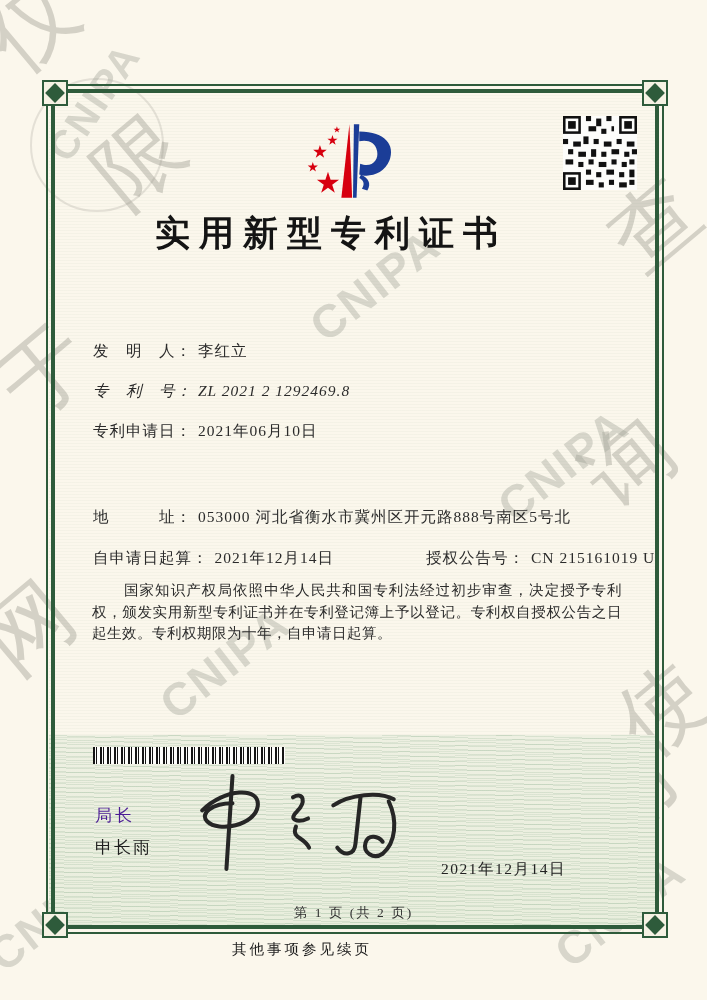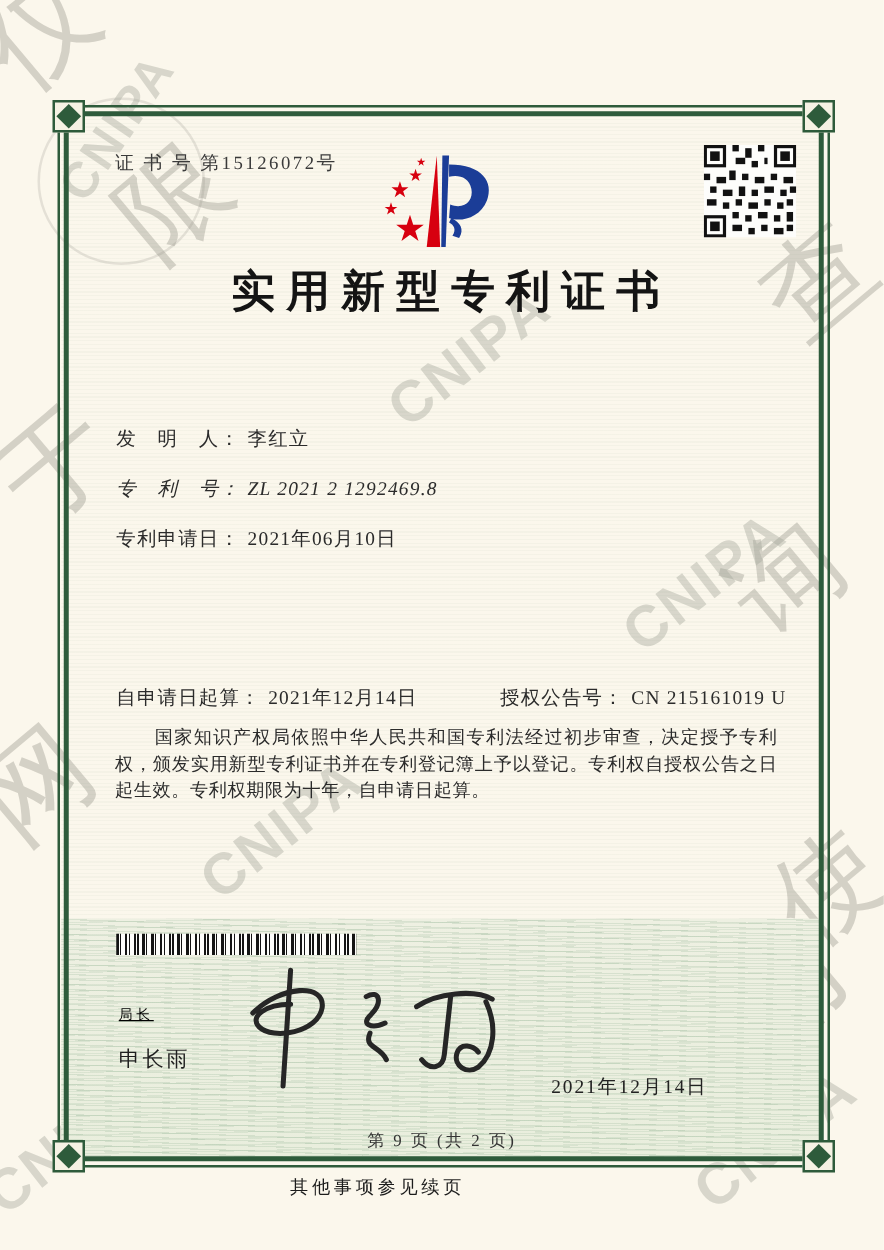--- a/index.html
+++ b/index.html
@@ -59,41 +59,40 @@
   }
   
   .cert-no{
     position:absolute; left:92px; top:121px; font-size:15px; color:#3a3a3a;
     letter-spacing:2px; white-space:nowrap;
   }
   .title{
     position:absolute; left:0; top:210px; width:662px; text-align:center;
     font-size:35px; font-weight:bold; color:#141414; letter-spacing:9px;
     white-space:nowrap;
-    padding-left:30px;
   }
   .field-row{
     position:absolute; left:93px; font-size:15.5px; color:#2b2b2b;
     letter-spacing:1px; white-space:nowrap;
   }
   .field-row .fv{margin-left:6px;}
-  .grant-no-pair{margin-left:66px;}
+  .grant-no-pair{margin-left:92px;}
   .body-text{
     position:absolute; left:92px; top:580px; width:530px;
     font-size:14.5px; line-height:21.5px; color:#2b2b2b; letter-spacing:0.5px;
     text-align:justify;
   }
   .body-text p{margin:0 0 5px 0; text-indent:2.2em;}
   .barcode{
     position:absolute; left:93px; top:747px; width:192px; height:17px;
     background:repeating-linear-gradient(90deg,
       #141414 0 2px, #fdfdfb 2px 3px, #141414 3px 4px, #fdfdfb 4px 7px,
       #141414 7px 9px, #fdfdfb 9px 10px, #141414 10px 11px, #fdfdfb 11px 14px);
   }
-  .director-title{position:absolute; left:95px; top:804px; font-size:11px; color:#000000; letter-spacing:3px;text-decoration:underline;}
+  .director-title{position:absolute; left:95px; top:804px; font-size:17px; color:#4c1d95; letter-spacing:3px;}
   .director-name{position:absolute; left:95px; top:836px; font-size:17px; color:#1f1f1f; letter-spacing:2px;}
   .sign-date{position:absolute; left:441px; top:859px; font-size:15.5px; color:#222; letter-spacing:1.5px;}
   .page-indicator{
     position:absolute; left:0; top:904px; width:707px; text-align:center;
     font-size:13.5px; color:#333; letter-spacing:2px;
   }
   .footer-note{
     position:absolute; left:0; top:940px; width:604px; text-align:center;
     font-size:14.5px; color:#1c1c1c; letter-spacing:3px;
   }
@@ -127,21 +126,20 @@
   <div class="inner-tint"></div>
   <div class="green-band"></div>
 
   <div class="cert">
     <div class="corner c-tl"></div>
     <div class="corner c-tr"></div>
     <div class="corner c-bl"></div>
     <div class="corner c-br"></div>
   </div>
 
-  <div class="cert-no">证 书 号 第15126072号</div>
 
   <svg class="logo" width="134" height="94" viewBox="0 0 150 90">
     <defs>
       <path id="star" d="M0,-1 L0.2245,-0.309 L0.9511,-0.309 L0.3633,0.118 L0.5878,0.809 L0,0.382 L-0.5878,0.809 L-0.3633,0.118 L-0.9511,-0.309 L-0.2245,-0.309 Z" fill="#d7000f"></path>
     </defs>
     <use href="#star" transform="translate(47,70) scale(13)"></use>
     <use href="#star" transform="translate(30,52) scale(6)"></use>
     <use href="#star" transform="translate(38,35) scale(8)"></use>
     <use href="#star" transform="translate(52,22) scale(6)"></use>
     <use href="#star" transform="translate(57,10) scale(4)"></use>
@@ -207,20 +205,23 @@
 
   <div class="field-row" style="top:341px;">
     <span class="fl">发　明　人：</span><span class="fv">李红立</span>
   </div>
   <div class="field-row" style="top:381px;font-style:italic;">
     <span class="fl">专　利　号：</span><span class="fv">ZL 2021 2 1292469.8</span>
   </div>
   <div class="field-row" style="top:421px;">
     <span class="fl">专利申请日：</span><span class="fv">2021年06月10日</span>
   </div>
+  <div class="field-row" style="top:507px;">
+    <span class="fl">地　　　址：</span><span class="fv">053000 河北省衡水市冀州区开元路888号南区5号北</span>
+  </div>
   <div class="field-row" style="top:548px;">
     <span class="fl">自申请日起算：</span><span class="fv">2021年12月14日</span><span class="fl grant-no-pair">授权公告号：</span><span class="fv">CN 215161019 U</span>
   </div>
 
   <div class="body-text">
     <p>国家知识产权局依照中华人民共和国专利法经过初步审查，决定授予专利权，颁发实用新型专利证书并在专利登记簿上予以登记。专利权自授权公告之日起生效。专利权期限为十年，自申请日起算。</p>
   </div>
 
   <div class="barcode"></div>
 
@@ -234,16 +235,16 @@
       <path d="M120,27 C131,21 133,32 124,41 C115,49 124,53 135,48"></path>
       <path d="M123,56 C118,68 131,66 136,77"></path>
       <path d="M160,35 C176,24 206,21 220,29"></path>
       <path d="M187,27 L182,73 C181,84 171,86 164,77"></path>
       <path d="M215,31 C224,50 222,72 209,83 C200,89 189,82 192,72 C195,63 205,66 209,71"></path>
     </g>
   </svg>
 
   <div class="sign-date">2021年12月14日</div>
 
-  <div class="page-indicator">第 9 页 (共 2 页)</div>
+  <div class="page-indicator">第 1 页 (共 2 页)</div>
   <div class="footer-note">其他事项参见续页</div>
 
 </div>
 
 </body></html>

